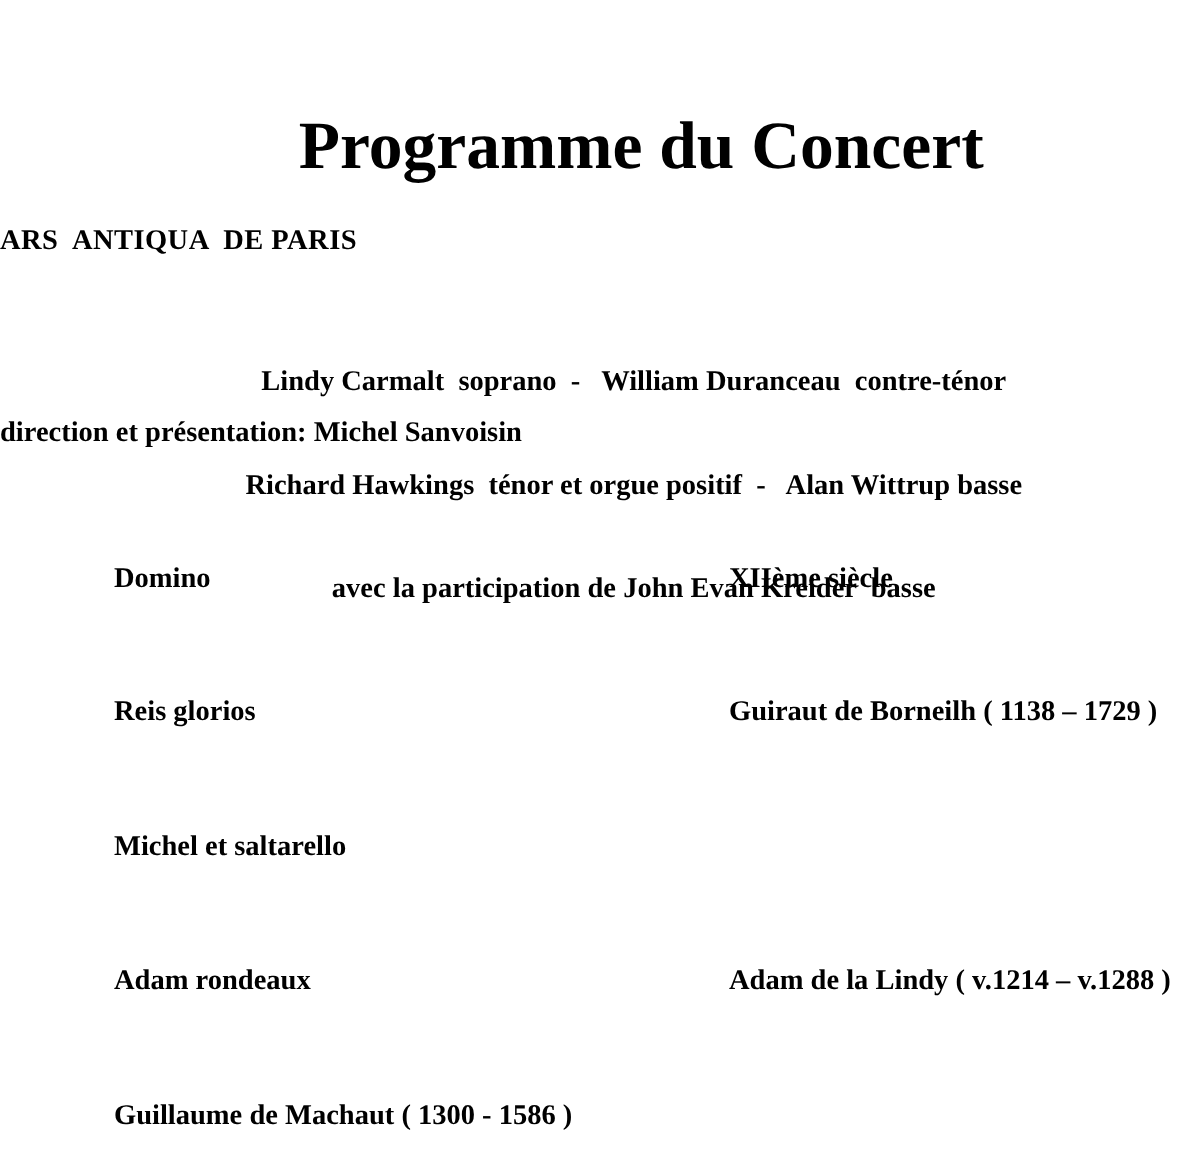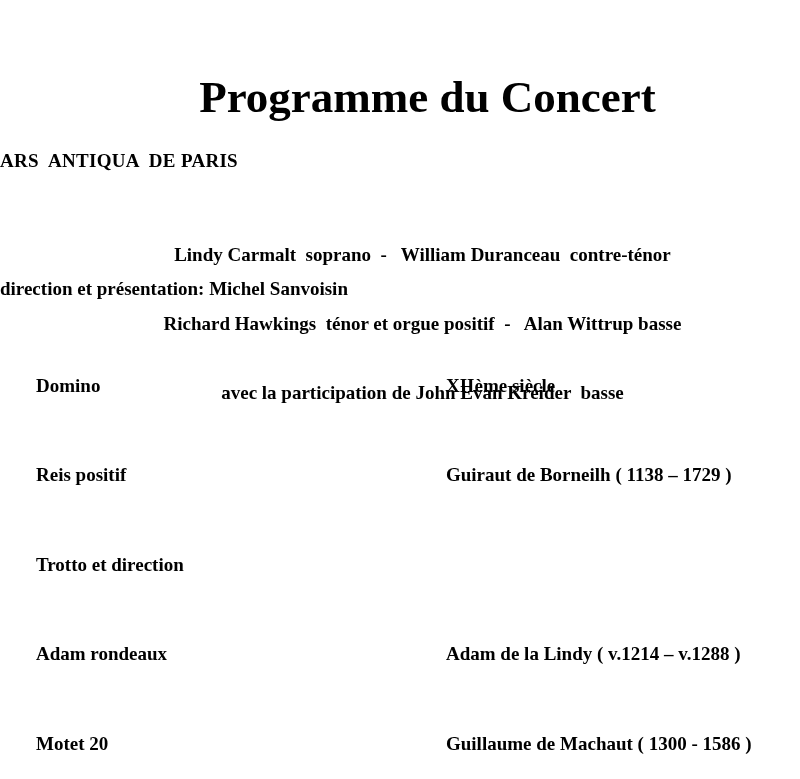--- a/index.html
+++ b/index.html
@@ -70,20 +70,21 @@
     font-size: 19px;
   }
   .row {
     display: grid;
     grid-template-columns: 410px 1fr;
     line-height: 23.4px;
     min-height: 23.4px;
   }
   .piece, .composer {
     overflow: visible;
+    margin-left: 40px;
   }
 </style>
 </head>
 <body>
 
 <div class="page">
 
   <h1 class="title">Programme du Concert</h1>
 
   <div class="ensemble">ARS  ANTIQUA  DE PARIS</div>
@@ -96,36 +97,35 @@
 
   <div class="direction">direction et présentation: Michel Sanvoisin</div>
 
   <div class="programme">
     <div class="row">
       <div class="piece">Domino</div>
       <div class="composer">XIIème siècle</div>
     </div>
   
     <div class="row">
-      <div class="piece">Reis positif</div>
+      <div class="piece">Reis glorios</div>
       <div class="composer">Guiraut de Borneilh ( 1138 – 1729 )</div>
     </div>
   
     <div class="row">
-      <div class="piece">Trotto et direction</div>
+      <div class="piece">Michel et saltarello</div>
       <div class="composer"></div>
     </div>
   
     <div class="row">
       <div class="piece">Adam rondeaux</div>
       <div class="composer">Adam de la Lindy ( v.1214 – v.1288 )</div>
     </div>
   
     <div class="row">
-      <div class="piece">Motet 20</div>
       <div class="composer">Guillaume de Machaut ( 1300 - 1586 )</div>
     </div>
   
     
   
     
   
     
   
     

